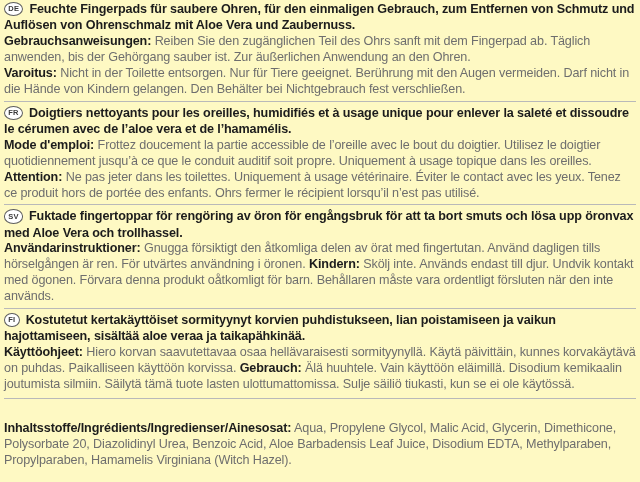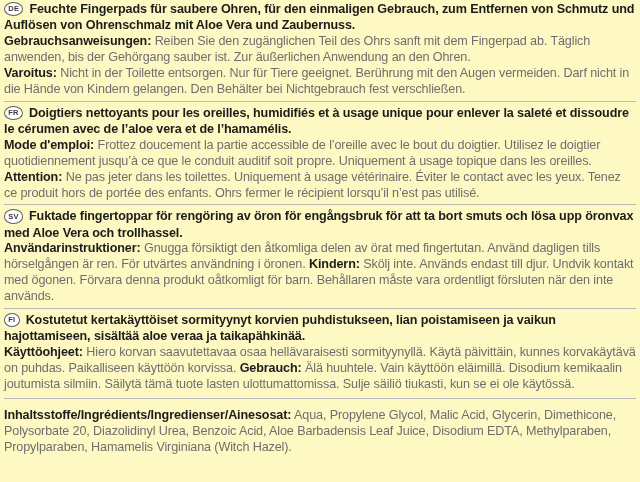--- a/index.html
+++ b/index.html
@@ -23,21 +23,21 @@
   .lang-section {
     position: relative;
     padding: 0 0 3px 0;
   }
   .lang-section + .lang-section {
     border-top: 1px solid #b9b9b9;
     padding-top: 4px;
   }
   .ingredients-section {
     border-top: 1px solid #b9b9b9;
-    padding-top: 9px;
+    padding-top: 22px;
     margin-top: 2px;
   }
   .badge {
     display: inline-block;
     border: 1.3px solid #5e5e5e;
     border-radius: 50%/50%;
     color: #3a3a3a;
     font-size: 7.5px;
     font-weight: bold;
     letter-spacing: 0.3px;

